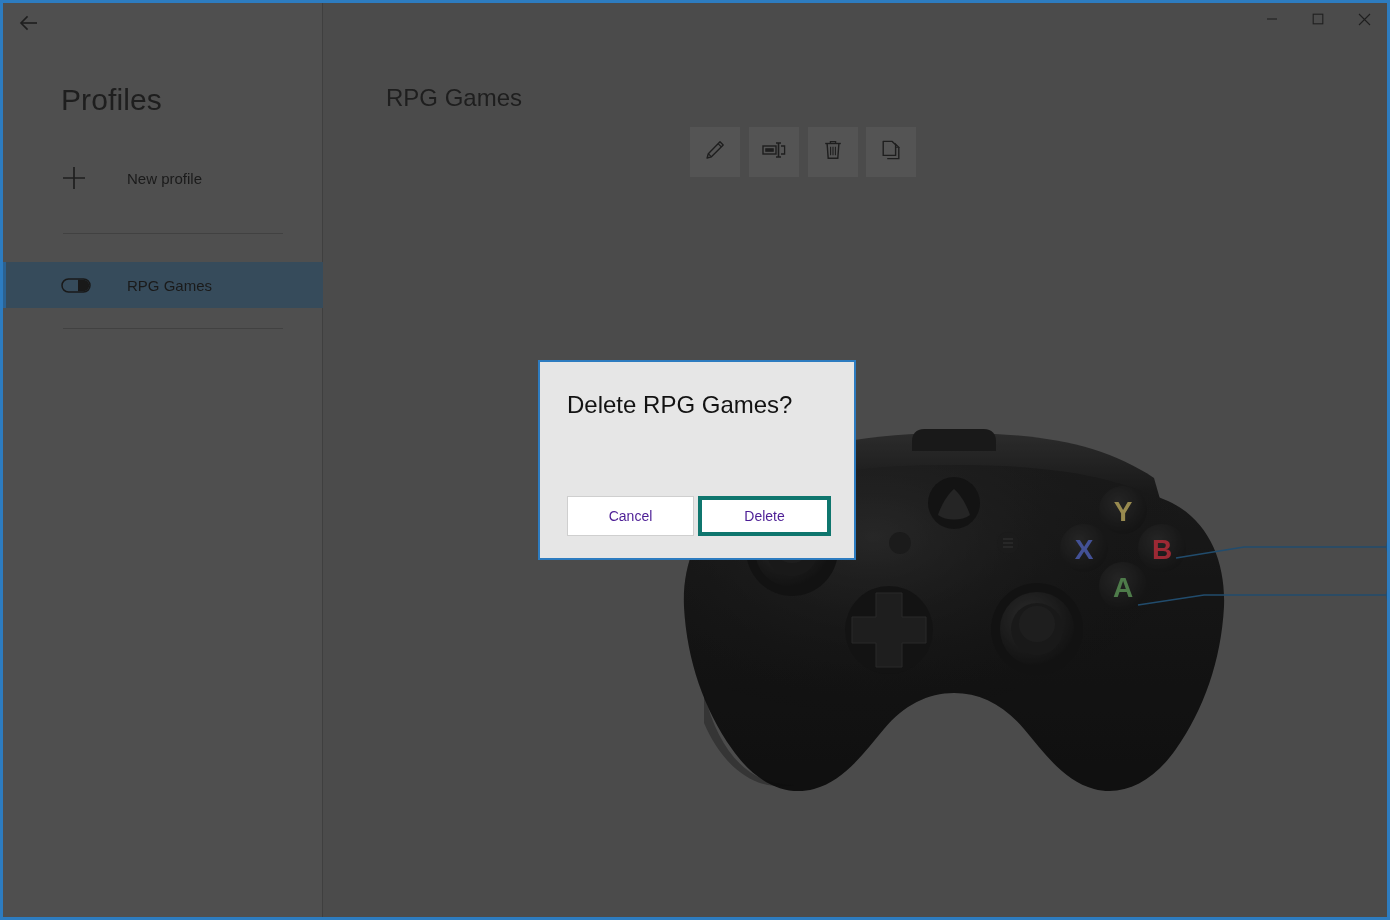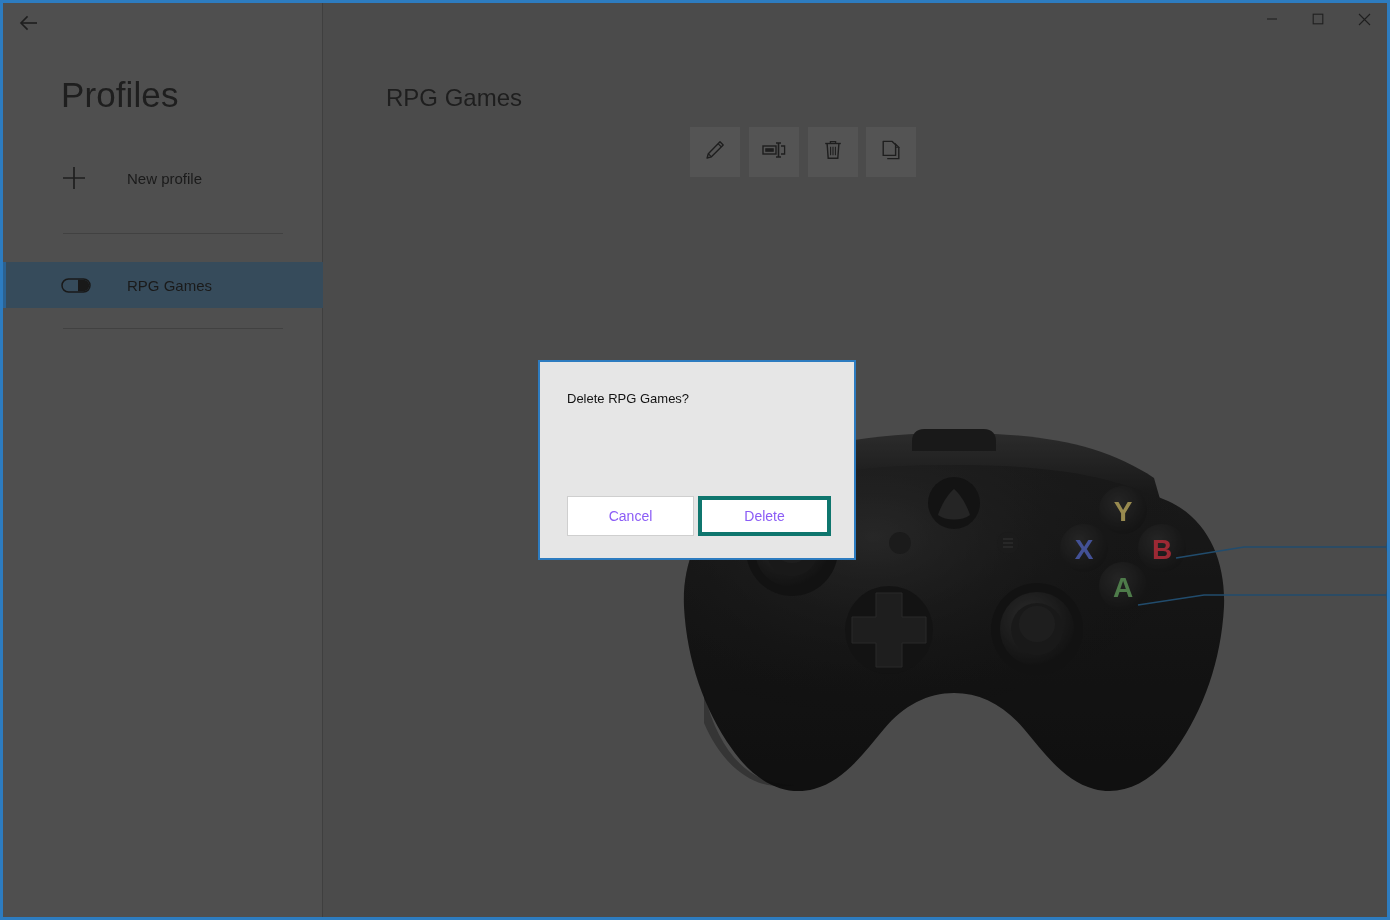--- a/index.html
+++ b/index.html
@@ -66,22 +66,22 @@
     left: 0; top: 0;
     width: 320px;
     height: 920px;
     background: #606060;
     border-right: 1px solid #4a4a4a;
     box-sizing: border-box;
   }
   #sidebar-title {
     position: absolute;
     left: 58px;
-    top: 72px;
-    font-size: 35px;
+    top: 80px;
+    font-size: 30px;
     font-weight: 300;
     color: #1a1a1a;
     letter-spacing: .1px;
   }
   .nav-row {
     position: absolute;
     left: 0;
     width: 320px;
     height: 46px;
     display: flex;
@@ -229,42 +229,42 @@
     width: 318px;
     height: 200px;
     background: #e6e6e6;
     border: 2px solid #2d7cc0;
     box-sizing: border-box;
   }
   #dialog-title {
     position: absolute;
     left: 27px;
     top: 29px;
-    font-size: 13px;
+    font-size: 24px;
     font-weight: 400;
     color: #121212;
   }
   #dialog-buttons {
     position: absolute;
     left: 27px;
     bottom: 22px;
     width: 264px;
     height: 40px;
     display: flex;
     gap: 4px;
   }
   .dlg-btn {
     flex: 1;
     background: #ffffff;
     border: 1px solid #cfcfcf;
     display: flex;
     align-items: center;
     justify-content: center;
     font-size: 14px;
-    color: #8b5cf6;
+    color: #4c1d95;
     font-family: "Liberation Sans", sans-serif;
     box-sizing: border-box;
   }
   #btn-delete {
     border: 4px solid #0f766e;
     position: relative;
   }
 </style>
 </head>
 <body>

